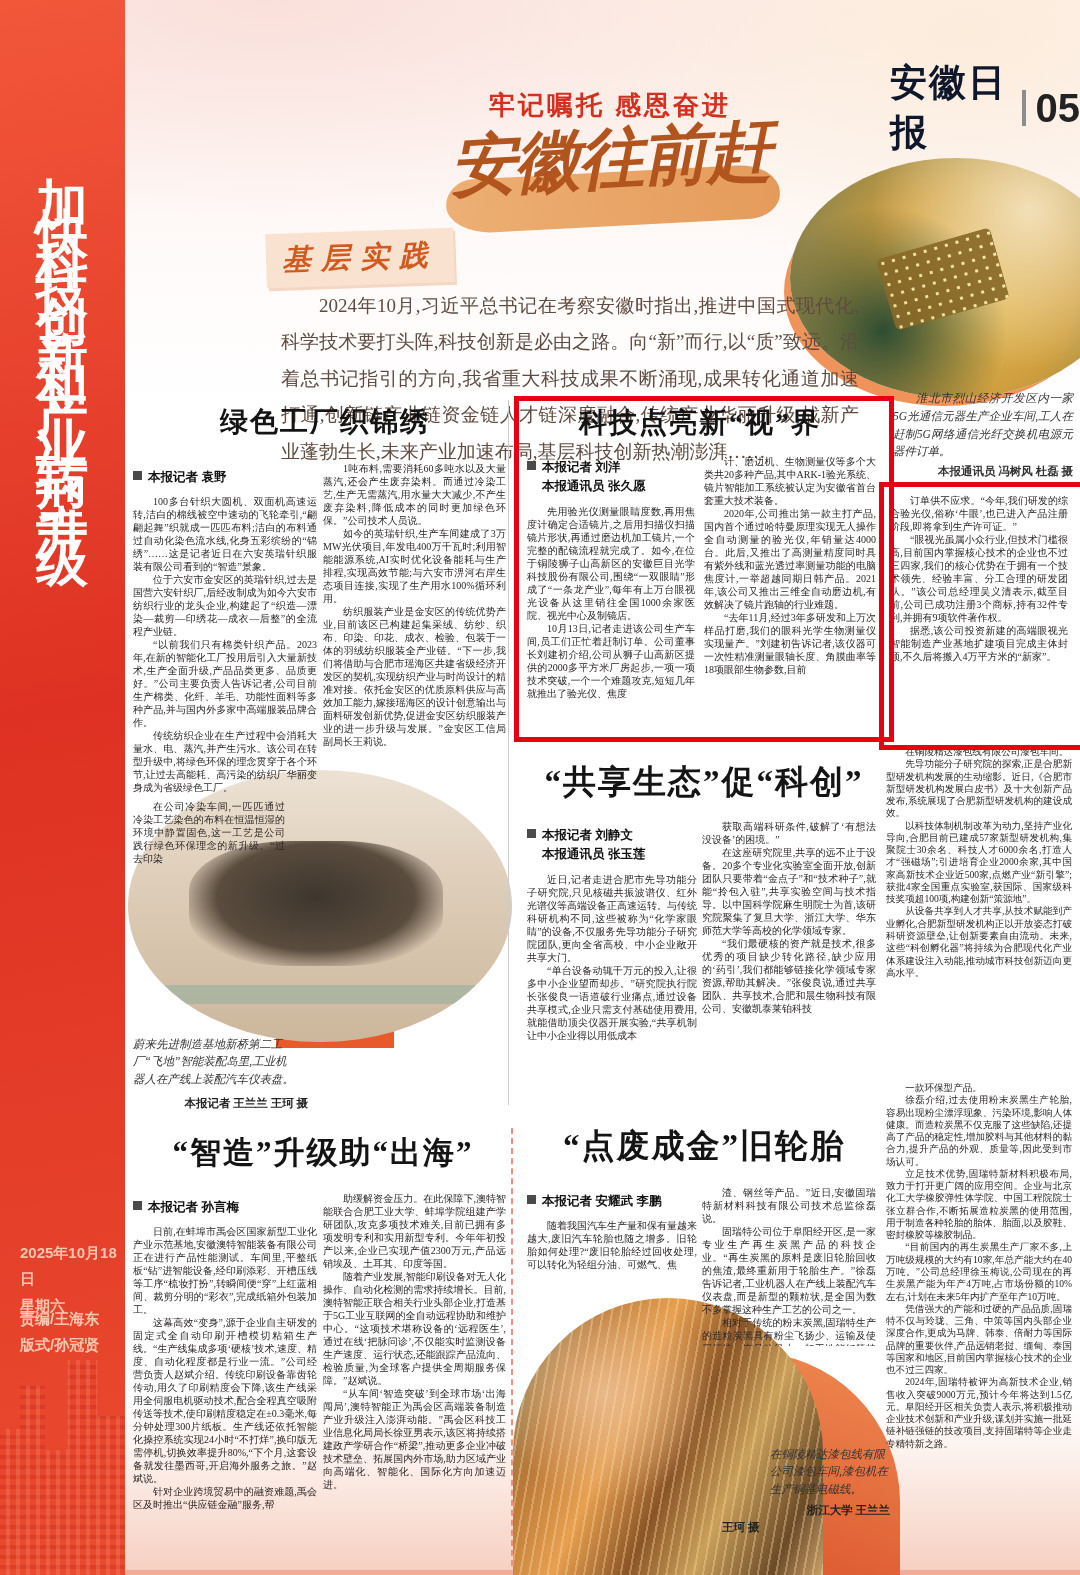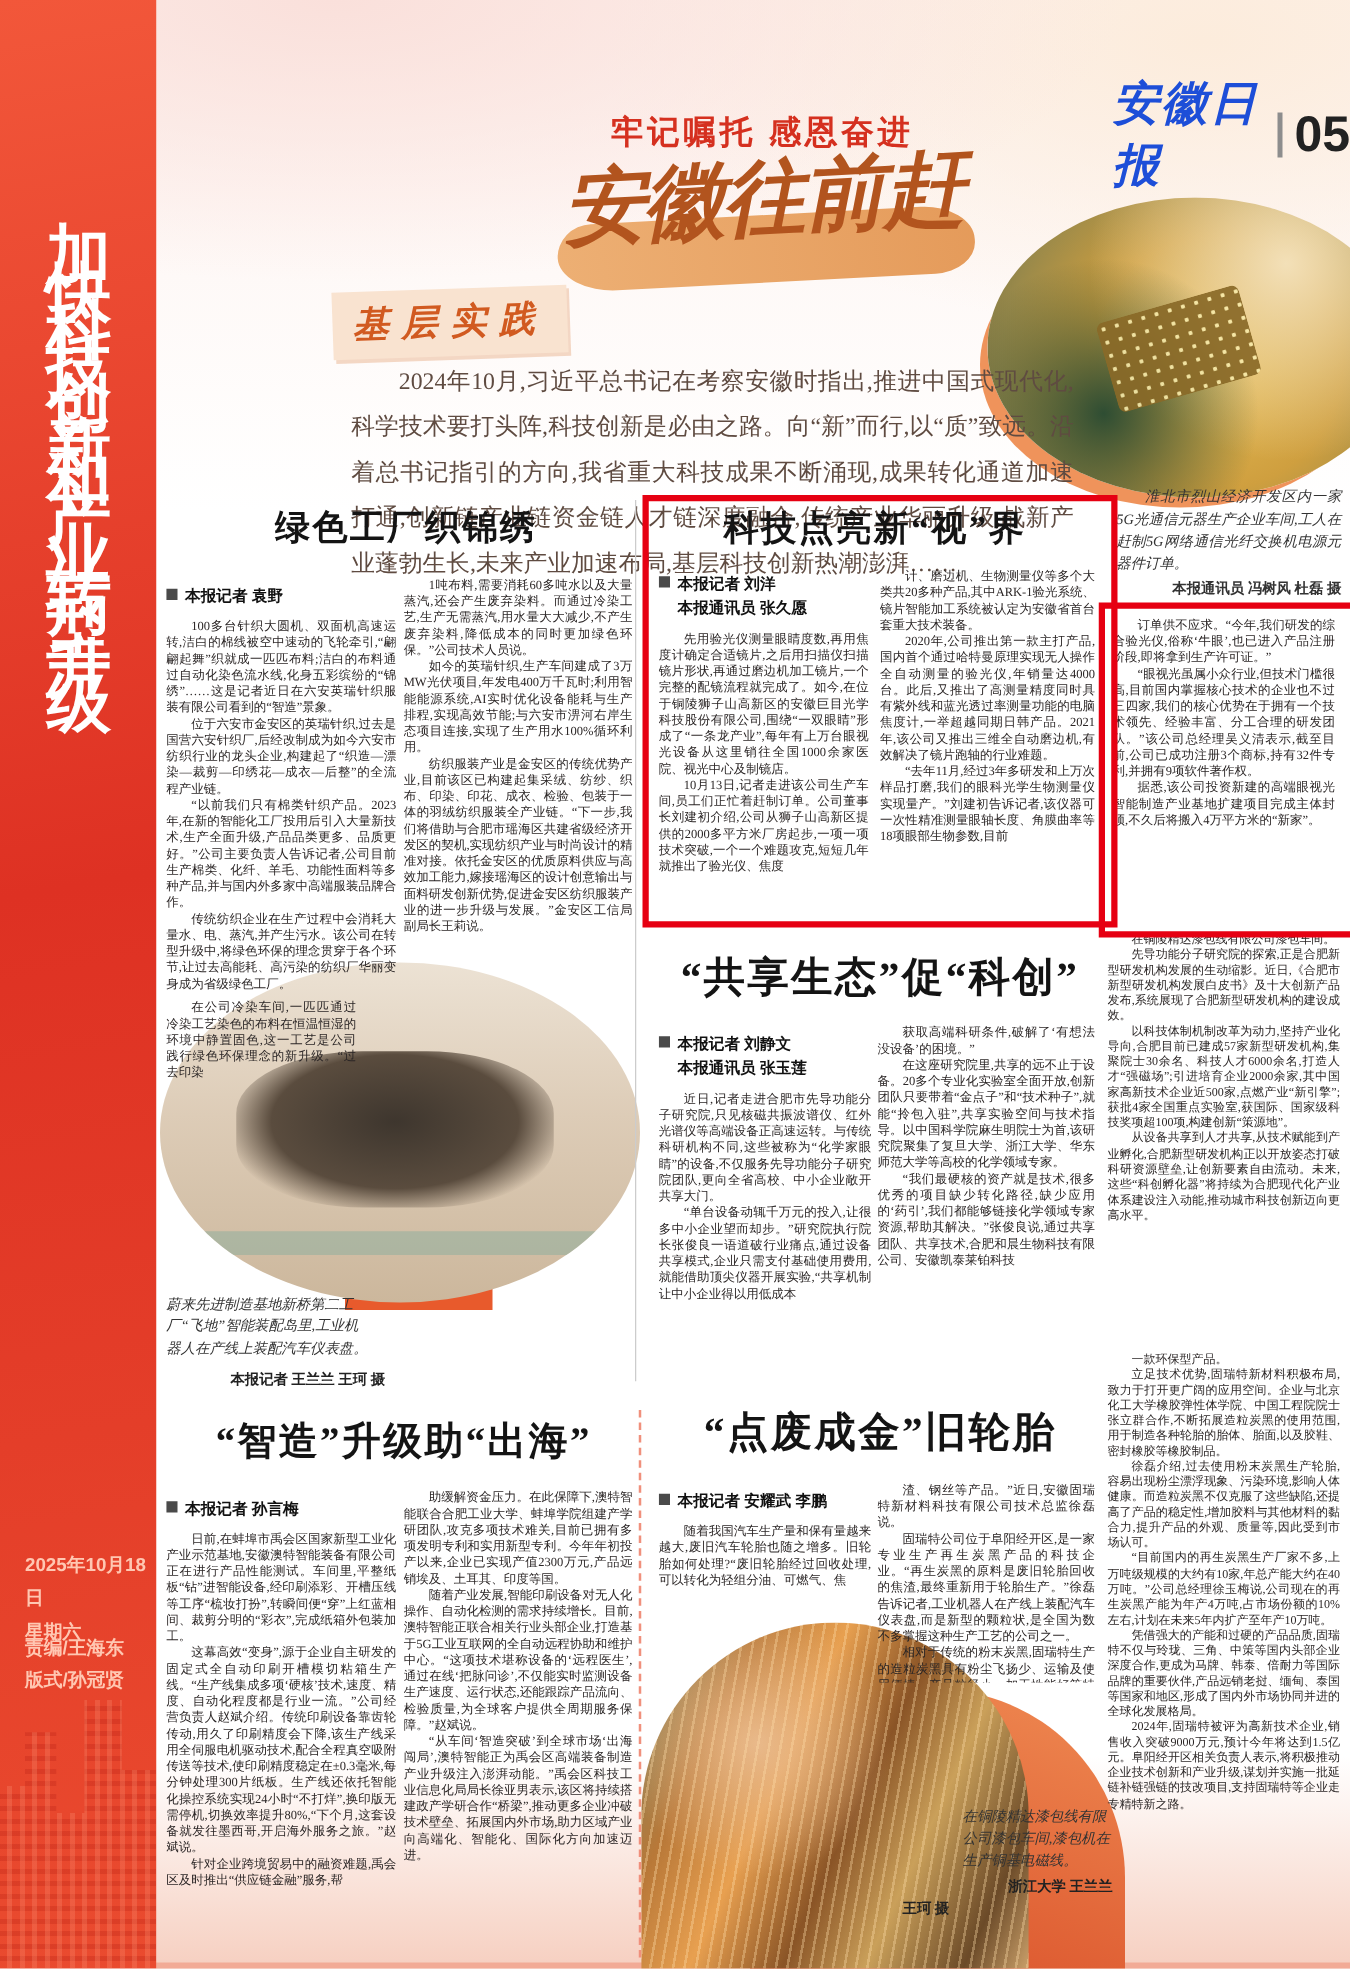--- a/index.html
+++ b/index.html
@@ -24,21 +24,21 @@
     font-family:"Liberation Sans",sans-serif;font-size:15px;font-weight:bold;line-height:1.75;}
   .sidebar-date{top:1240px;}
   .sidebar-editor{top:1306px;}
   .sidebar-buildings{position:absolute;left:0;bottom:0;width:125px;height:215px;opacity:.8;background:
     repeating-linear-gradient(90deg, rgba(255,255,255,0) 0 6px, rgba(255,158,128,.30) 6px 10px),
     repeating-linear-gradient(0deg, rgba(255,255,255,0) 0 6px, rgba(170,25,15,.28) 6px 10px);
     clip-path:polygon(0 32%,16% 32%,16% 12%,36% 12%,36% 42%,54% 42%,54% 0,78% 0,78% 26%,100% 26%,100% 100%,0 100%);}
 
   
   .masthead{position:absolute;left:890px;top:58px;display:flex;align-items:center;gap:10px;z-index:2;}
-  .masthead-name{font-size:37px;font-weight:900;font-style:italic;color:#1d4ed8;letter-spacing:2px;}
+  .masthead-name{font-size:37px;font-weight:900;color:#0f172a;letter-spacing:2px;}
   .masthead-bar{width:4px;height:36px;background:#8d8d8d;}
   .masthead-num{font-size:40px;font-weight:bold;color:#222;font-family:"Liberation Sans",sans-serif;}
   .slogan-top{position:absolute;left:452px;top:88px;width:316px;text-align:center;z-index:2;
     font-family:"Liberation Sans",sans-serif;font-size:26px;font-weight:900;color:#d5301f;letter-spacing:3px;}
   .brush{position:absolute;left:446px;top:172px;width:334px;height:54px;z-index:1;opacity:.9;
     background:linear-gradient(90deg,#eba765 0%,#e2914a 100%);
     border-radius:30px 45px 35px 50px/28px 30px 26px 30px;transform:rotate(-3deg);}
   .slogan-main{position:absolute;left:438px;top:114px;width:344px;text-align:center;z-index:2;
     font-size:66px;font-weight:900;font-style:italic;color:#b2541e;letter-spacing:-2px;transform:rotate(-3deg);}
   .badge{position:absolute;left:266px;top:231px;background:#f9e3d0;padding:7px 16px;z-index:2;
@@ -301,24 +301,24 @@
   <div class="col" id="a5c2">
     <div>
         <p>渣、钢丝等产品。”近日,安徽固瑞特新材料科技有限公司技术总监徐磊说。</p>
         <p>固瑞特公司位于阜阳经开区,是一家专业生产再生炭黑产品的科技企业。“再生炭黑的原料是废旧轮胎回收的焦渣,最终重新用于轮胎生产。”徐磊告诉记者,工业机器人在产线上装配汽车仪表盘,而是新型的颗粒状,是全国为数不多掌握这种生产工艺的公司之一。</p>
         <p>相对于传统的粉末炭黑,固瑞特生产的造粒炭黑具有粉尘飞扬少、运输及使用便捷、产品粒径小、加工性能好等特点,是</p>
       </div>
   </div>
   <div class="col small" id="a5c3">
     <div>
         <p>一款环保型产品。</p>
+        <p>徐磊介绍,过去使用粉末炭黑生产轮胎,容易出现粉尘漂浮现象、污染环境,影响人体健康。而造粒炭黑不仅克服了这些缺陷,还提高了产品的稳定性,增加胶料与其他材料的黏合力,提升产品的外观、质量等,因此受到市场认可。</p>
         <p>立足技术优势,固瑞特新材料积极布局,致力于打开更广阔的应用空间。企业与北京化工大学橡胶弹性体学院、中国工程院院士张立群合作,不断拓展造粒炭黑的使用范围,用于制造各种轮胎的胎体、胎面,以及胶鞋、密封橡胶等橡胶制品。</p>
-        <p>徐磊介绍,过去使用粉末炭黑生产轮胎,容易出现粉尘漂浮现象、污染环境,影响人体健康。而造粒炭黑不仅克服了这些缺陷,还提高了产品的稳定性,增加胶料与其他材料的黏合力,提升产品的外观、质量等,因此受到市场认可。</p>
         <p>“目前国内的再生炭黑生产厂家不多,上万吨级规模的大约有10家,年总产能大约在40万吨。”公司总经理徐玉梅说,公司现在的再生炭黑产能为年产4万吨,占市场份额的10%左右,计划在未来5年内扩产至年产10万吨。</p>
-        <p>凭借强大的产能和过硬的产品品质,固瑞特不仅与玲珑、三角、中策等国内头部企业深度合作,更成为马牌、韩泰、倍耐力等国际品牌的重要伙伴,产品远销老挝、缅甸、泰国等国家和地区,形成了国内外市场协同并进的全球化发展格局。</p>
+        <p>凭借强大的产能和过硬的产品品质,固瑞特不仅与玲珑、三角、中策等国内头部企业深度合作,更成为马牌、韩泰、倍耐力等国际品牌的重要伙伴,产品远销老挝、缅甸、泰国等国家和地区,目前国内掌握核心技术的企业也不过三四家。</p>
         <p>2024年,固瑞特被评为高新技术企业,销售收入突破9000万元,预计今年将达到1.5亿元。阜阳经开区相关负责人表示,将积极推动企业技术创新和产业升级,谋划并实施一批延链补链强链的技改项目,支持固瑞特等企业走专精特新之路。</p>
       </div>
   </div>
 
   <div class="wire-accent"></div>
   <div class="photo-wire"></div>
   <div class="caption-wire">在铜陵精达漆包线有限公司漆包车间,漆包机在生产铜基电磁线。</div>
   <div class="credit-wire">
     <div class="l1">浙江大学 王兰兰</div>
     <div>王珂 摄</div>

